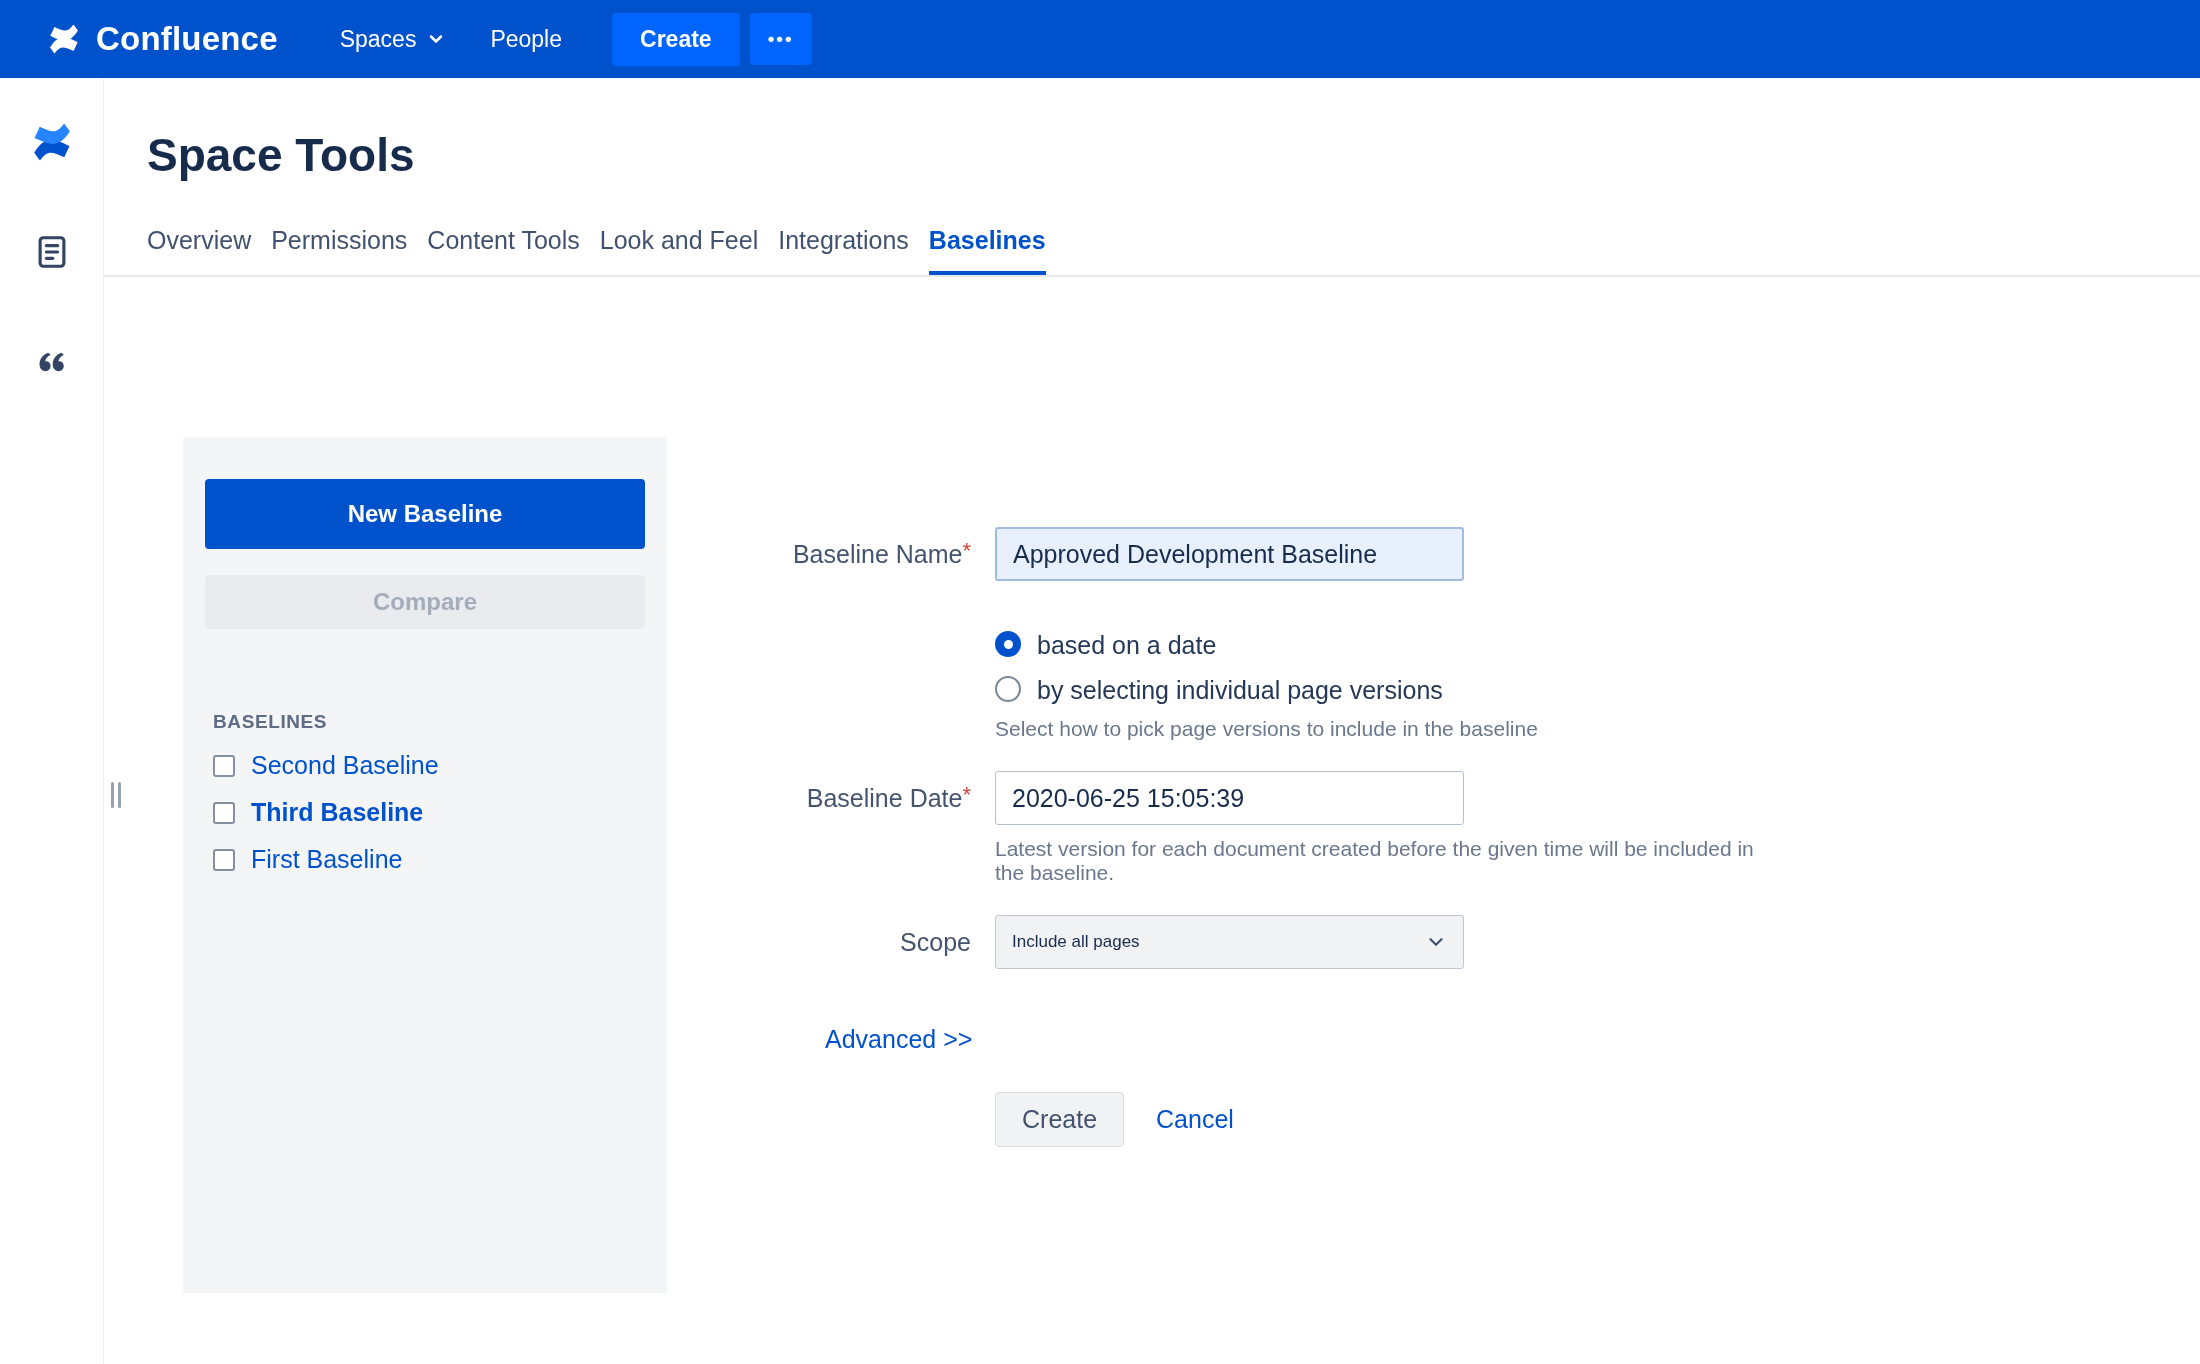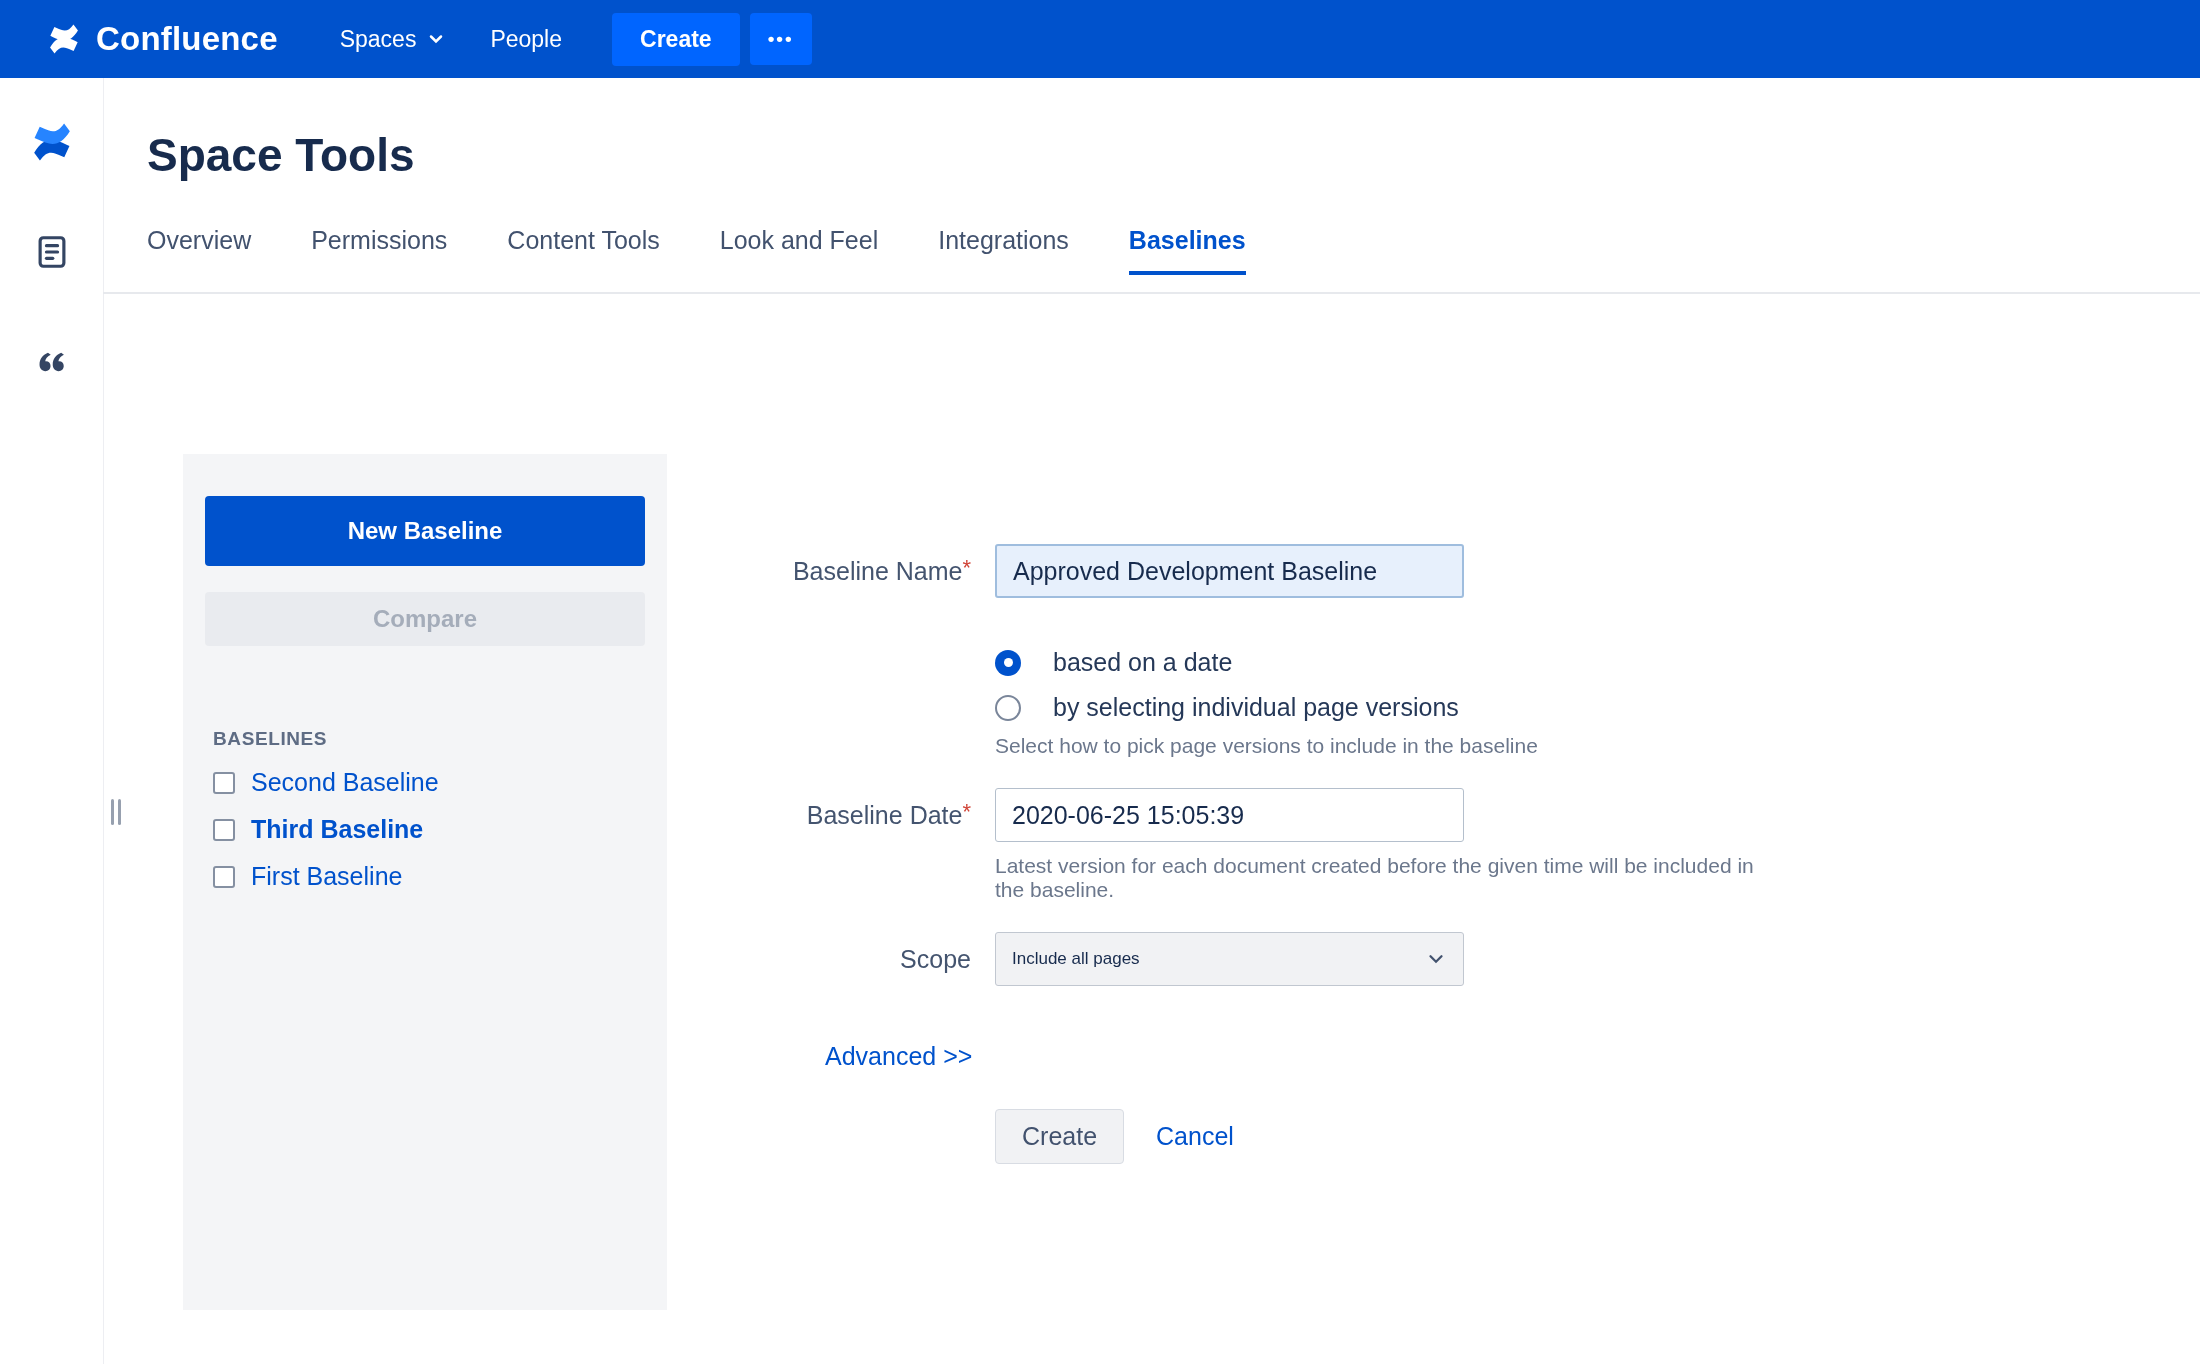--- a/index.html
+++ b/index.html
@@ -15,21 +15,21 @@
   .more-btn{margin-left:10px;background:#0065FF;border:none;color:#fff;font-size:19px;font-weight:700;padding:15px 18px;border-radius:4px;letter-spacing:2px;font-family:inherit;cursor:pointer}
 
   
   .shell{display:flex;height:1286px}
   .sidebar{width:103px;background:#fff;box-shadow:1px 0 0 #EDEEF2;display:flex;flex-direction:column;align-items:center;padding-top:40px;gap:62px;flex:none}
   .side-icon{width:48px;height:48px;display:flex;align-items:center;justify-content:center;cursor:pointer}
   .main{flex:1;position:relative;min-width:0}
 
   
   .page-title{margin:50px 0 0 44px;font-size:46px;font-weight:600;color:#172B4D}
-  .tabs{display:flex;gap:60px;margin:44px 0 17px 44px}
+  .tabs{display:flex;gap:20px;margin:44px 0 0 44px}
   .tab{font-size:25px;color:#42526E;padding-bottom:16px;border-bottom:4px solid transparent;cursor:pointer;white-space:nowrap}
   .tab.active{color:#0052CC;font-weight:600;border-bottom-color:#0052CC}
   .divider{height:2px;background:#E7E9ED;width:100%}
 
   
   .content{display:flex;position:relative}
   .resize-handle{position:absolute;left:8px;top:505px;display:flex;gap:4px;cursor:col-resize}
   .resize-handle i{display:block;width:3px;height:26px;background:#97A0AF;border-radius:2px}
 
   .panel{margin:160px 0 0 80px;width:484px;height:856px;background:#F4F5F7;padding:42px 22px 0;flex:none}
@@ -44,21 +44,21 @@
   
   .form{margin-top:250px;width:1100px}
   .frow{display:flex;column-gap:24px}
   .flabel{width:304px;text-align:right;font-size:25px;color:#44546F;padding-top:13px;flex:none}
   .req{color:#D04437;font-size:22px;vertical-align:top;line-height:1}
   .fcontrol{width:469px;flex:none}
   .text-input{width:100%;height:54px;font-size:25px;color:#172B4D;padding:0 16px;border:1px solid #B4BFCC;border-radius:3px;font-family:inherit;background:#fff}
   .text-input.focused{background:#E7F0FC;border:2px solid #9FBDDE}
   .help{font-size:21px;color:#6B778C;margin-left:328px;margin-top:12px}
   .radio-group{margin-left:328px;margin-top:50px;display:flex;flex-direction:column;gap:16px}
-  .radio-row{display:flex;align-items:center;gap:32px;cursor:pointer}
+  .radio-row{display:flex;align-items:flex-start;gap:16px;cursor:pointer}
   .radio{width:26px;height:26px;border-radius:50%;flex:none;position:relative}
   .radio.checked{background:#0052CC}
   .radio.checked::after{content:"";position:absolute;width:9px;height:9px;background:#fff;border-radius:50%;left:8.5px;top:8.5px}
   .radio.unchecked{background:#fff;border:2px solid #7A869A}
   .radio-label{font-size:25px;color:#253858}
   .mt-row{margin-top:30px}
   .select{width:100%;height:54px;background:#F1F2F4;border:1px solid #C1C7D0;border-radius:3px;display:flex;align-items:center;justify-content:space-between;padding:0 16px;font-size:17px;color:#172B4D;cursor:pointer}
   .advanced{display:inline-block;margin:56px 0 0 158px;font-size:25px;color:#0052CC;font-weight:500;text-decoration:none;cursor:pointer}
   .actions{margin-left:328px;margin-top:38px;display:flex;align-items:center;gap:32px}
   .btn-default{background:#F1F2F4;border:1px solid #D8DCE3;border-radius:4px;color:#42526E;font-size:25px;padding:12px 26px;font-family:inherit;cursor:pointer}

